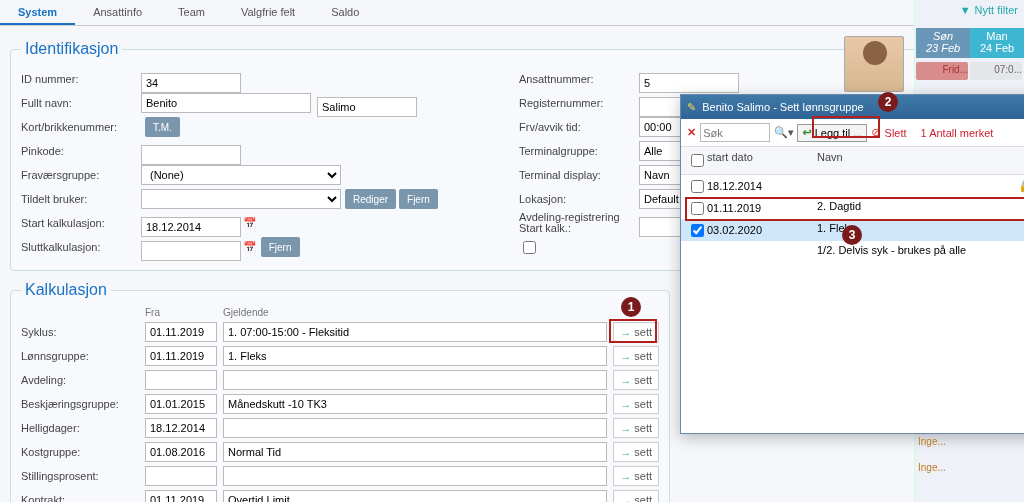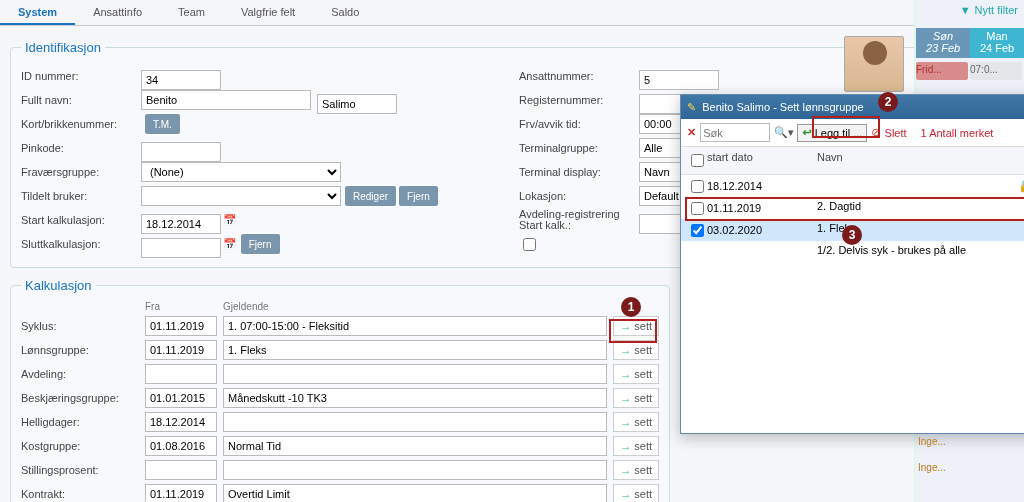--- a/index.html
+++ b/index.html
@@ -2,25 +2,25 @@
 <html><head>
 <meta charset="utf-8">
 <style>
   * { box-sizing: border-box; font-family: Arial, sans-serif; font-size: 11px; }
   body { margin: 0; background: #f5f7fb; width: 1024px; height: 502px; overflow: hidden; position: relative; }
   .tabs { display: flex; background: #f5f6fa; border-bottom: 1px solid #ccc; height: 26px; }
   .tab { padding: 6px 18px; color: #555; cursor: pointer; }
   .tab.active { color: #1a73c4; border-bottom: 2px solid #1a73c4; font-weight: bold; }
   .panel { padding: 8px 10px; }
   fieldset.group { border: 1px solid #cdd; border-radius: 4px; margin: 6px 0 10px 0; padding: 8px 10px 10px 10px; background: #f7f9fc; }
-  fieldset.group > legend { color: #1a73c4; font-size: 13px; padding: 0 4px; }
+  fieldset.group > legend { color: #1a73c4; font-size: 16px; padding: 0 4px; }
   .row { display: flex; align-items: center; margin: 2px 0; height: 22px; }
   .label { width: 120px; color: #444; }
   input.txt, select.sel { height: 20px; border: 1px solid #bbb; background: #fff; padding: 1px 4px; font-size: 11px; }
-  .w60 { width: 60px; } .w100 { width: 80px; margin-top: 8px; } .w170 { width: 170px; } .w200 { width: 200px; } .w250 { width: 250px; }
+  .w60 { width: 60px; } .w100 { width: 100px; margin-top: 8px; } .w170 { width: 170px; } .w200 { width: 200px; } .w250 { width: 250px; }
   .btn-sm { height: 20px; background: #7a96ad; color: #fff; border: none; padding: 0 8px; font-size: 10px; cursor: pointer; border-radius: 2px; }
   .left-cols { display: flex; gap: 14px; }
   .col { flex: 1; }
   .mini { font-size: 10px; color: #777; }
   .sett-btn { background: #fff; border: 1px solid #ccc; height: 20px; padding: 0 6px; cursor: pointer; display: inline-flex; align-items: center; gap: 3px; color: #555; }
   .sett-btn::before { content: "→"; color: #2b7; font-weight: bold; }
   .kalk-row { display: flex; align-items: center; gap: 6px; height: 24px; }
   .kalk-label { width: 118px; color: #444; }
   .kalk-fra { width: 72px; }
   .kalk-gjeld { flex: 1; }
@@ -28,21 +28,21 @@
   .kheaders .kalk-label { }
   .photo { position: absolute; top: 36px; right: 120px; width: 60px; height: 56px; background: linear-gradient(#e8c8a8,#d8b890); border: 1px solid #aaa; border-radius: 2px; }
   .photo::after{content:"";position:absolute;left:18px;top:4px;width:24px;height:24px;border-radius:50%;background:#8a6343;}
   .right-strip { position: absolute; right: 0; top: 0; width: 110px; height: 100%; background: #eef1f8; border-left: 1px solid #cfd; }
   .filter-btn { position: absolute; right: 6px; top: 4px; color: #2aa; font-size: 11px; display: flex; align-items: center; gap: 4px; }
   .dayhdr { display: flex; position: absolute; right: 0; top: 28px; }
   .daycell { width: 54px; height: 30px; color: #fff; font-size: 10px; text-align: center; padding-top: 2px; }
   .day-sun { background: #6a97b7; font-style: italic; }
   .day-mon { background: #3fb6d1; }
   .chips { position:absolute; right:2px; top:62px; display:flex; gap:2px; }
-  .chip { width:52px; height:18px; border-radius:2px; font-size:10px; text-align:left; padding-top:2px; }
+  .chip { width:52px; height:18px; border-radius:2px; font-size:10px; text-align:right; padding-top:2px; }
   .chip.frid { background:#d98c8c; color:#a33; }
   .chip.time { background:#e5e6ea; color:#666; }
   .modal { position: absolute; left: 680px; top: 94px; width: 360px; height: 340px; background: #fff; border: 1px solid #6689ae; box-shadow: 0 4px 14px rgba(0,0,0,.25); }
   .modal-hd { background: linear-gradient(#3f78a6,#2f6596); color: #fff; height: 24px; display: flex; align-items: center; padding: 0 6px; font-size: 12px; }
   .modal-hd .pen { margin-right: 6px; color:#f4d060;}
   .modal-tb { display: flex; align-items: center; gap: 4px; padding: 4px 6px; border-bottom: 1px solid #ddd; }
   .modal-tb input { height: 19px; width: 70px; border: 1px solid #bbb; }
   .link { color: #c23; font-size: 11px; cursor: pointer; }
   .legg { display:inline-flex; align-items:center; gap:3px; border:1px solid #999; background:#f3f3f3; height:18px; padding:0 4px; cursor:pointer; }
   .legg::before{content:"↩";color:#3a8f3a;font-weight:bold;}

